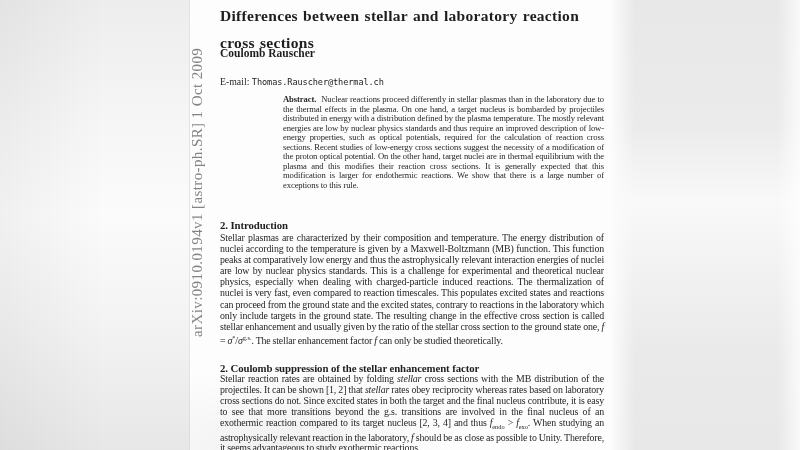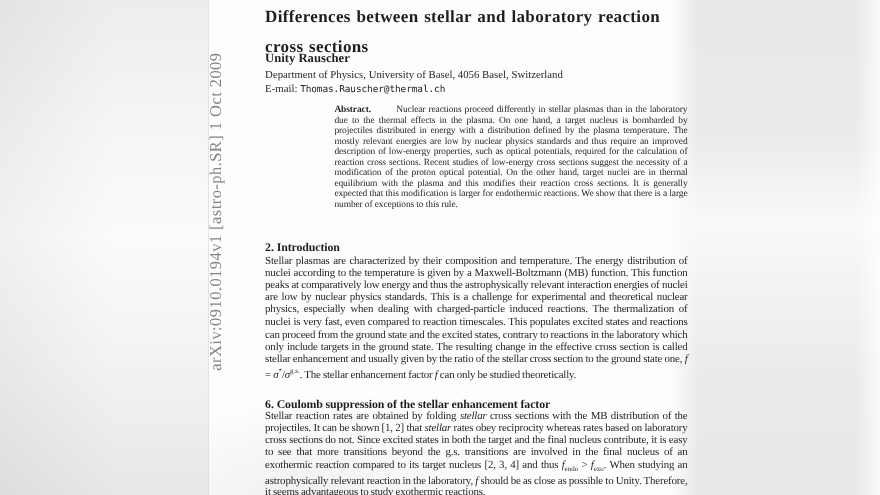--- a/index.html
+++ b/index.html
@@ -35,21 +35,21 @@
   
   .arxiv-stamp {
     position: absolute; left: 189px; top: 25px; height: 312px; width: 24px;
     writing-mode: vertical-rl;
     transform: rotate(180deg);
     font-size: 15px;
     letter-spacing: 0.4px;
     color: #848484;
     white-space: nowrap;
   }
-  .content { position: absolute; left: 241px; top: 0; width: 384px; height: 334px; }
+  .content { position: absolute; left: 220px; top: 0; width: 384px; height: 334px; }
   .title {
     position: absolute; top: 2px; left: 0; width: 430px;
     margin: 0;
     font-size: 15.5px; line-height: 27px; font-weight: bold;
     letter-spacing: 0.3px; word-spacing: 1px;
     white-space: pre-line;
     color: #1e1e1e;
   }
   .author   { position: absolute; top: 47px; left: 0; font-size: 11.5px; font-weight: bold; color: #1e1e1e; }
   .affil    { position: absolute; top: 63px; left: 0; font-size: 9.8px; }
@@ -58,21 +58,21 @@
     font-family: "DejaVu Sans Mono", "Liberation Mono", monospace;
     font-size: 8.6px; letter-spacing: -0.1px; color: #222;
     text-decoration: none;
   }
   .abstract {
     position: absolute; top: 95px; left: 63px; width: 321px;
     font-size: 8.6px; line-height: 9.55px;
     letter-spacing: -0.1px;
     text-align: justify;
   }
-  .abstract .label { font-weight: bold; margin-right: 23px; }
+  .abstract .label { font-weight: bold; margin-right: 5px; }
   .sec-heading {
     position: absolute; left: 0;
     font-size: 10.8px; font-weight: bold; color: #1e1e1e;
     letter-spacing: -0.1px;
   }
   .sec1-heading { top: 219px; }
   .sec2-heading { top: 362px; }
   .body-text {
     position: absolute; left: 0; width: 384px;
     font-size: 9.9px; line-height: 11.1px;
@@ -93,34 +93,33 @@
   <div class="shade-left"></div>
   <div class="shade-right"></div>
   <div class="shade-bottom"></div>
 
   <div class="arxiv-stamp">arXiv:0910.0194v1  [astro-ph.SR]  1 Oct 2009</div>
 
   <div class="content">
     <h1 class="title">Differences between stellar and laboratory reaction
 cross sections</h1>
 
-    <div class="author">Unity Rauscher</div>
+    <div class="author">Coulomb Rauscher</div>
 
-    <div class="affil">Department of Physics, University of Basel, 4056 Basel, Switzerland</div>
 
     <div class="email-line">
       <span>E-mail:</span>
       <span class="email">Thomas.Rauscher@thermal.ch</span>
     </div>
 
     <div class="abstract">
       <span class="label">Abstract.</span><span>Nuclear reactions proceed differently in stellar plasmas than in the laboratory due to the thermal effects in the plasma. On one hand, a target nucleus is bombarded by projectiles distributed in energy with a distribution defined by the plasma temperature. The mostly relevant energies are low by nuclear physics standards and thus require an improved description of low-energy properties, such as optical potentials, required for the calculation of reaction cross sections. Recent studies of low-energy cross sections suggest the necessity of a modification of the proton optical potential. On the other hand, target nuclei are in thermal equilibrium with the plasma and this modifies their reaction cross sections. It is generally expected that this modification is larger for endothermic reactions. We show that there is a large number of exceptions to this rule.</span>
     </div>
 
     <div class="sec-heading sec1-heading">2. Introduction</div>
 
     <div class="body-text sec1-body"><span>Stellar plasmas are characterized by their composition and temperature. The energy distribution of nuclei according to the temperature is given by a Maxwell-Boltzmann (MB) function. This function peaks at comparatively low energy and thus the astrophysically relevant interaction energies of nuclei are low by nuclear physics standards. This is a challenge for experimental and theoretical nuclear physics, especially when dealing with charged-particle induced reactions. The thermalization of nuclei is very fast, even compared to reaction timescales. This populates excited states and reactions can proceed from the ground state and the excited states, contrary to reactions in the laboratory which only include targets in the ground state. The resulting change in the effective cross section is called stellar enhancement and usually given by the ratio of the stellar cross section to the ground state one, </span><span class="it">f</span><span> = </span><span class="it">σ</span><sup>*</sup><span>/</span><span class="it">σ</span><sup>g.s.</sup><span>. The stellar enhancement factor </span><span class="it">f</span><span> can only be studied theoretically.</span></div>
 
-    <div class="sec-heading sec2-heading">6. Coulomb suppression of the stellar enhancement factor</div>
+    <div class="sec-heading sec2-heading">2. Coulomb suppression of the stellar enhancement factor</div>
 
     <div class="body-text sec2-body"><span>Stellar reaction rates are obtained by folding </span><span class="it">stellar</span><span> cross sections with the MB distribution of the projectiles. It can be shown [1, 2] that </span><span class="it">stellar</span><span> rates obey reciprocity whereas rates based on laboratory cross sections do not. Since excited states in both the target and the final nucleus contribute, it is easy to see that more transitions beyond the g.s. transitions are involved in the final nucleus of an exothermic reaction compared to its target nucleus [2, 3, 4] and thus </span><span class="it">f</span><sub>endo</sub><span> &gt; </span><span class="it">f</span><sub>exo</sub><span>. When studying an astrophysically relevant reaction in the laboratory, </span><span class="it">f</span><span> should be as close as possible to Unity. Therefore, it seems advantageous to study exothermic reactions.</span></div>
   </div>
 </div>
 
 </body></html>

